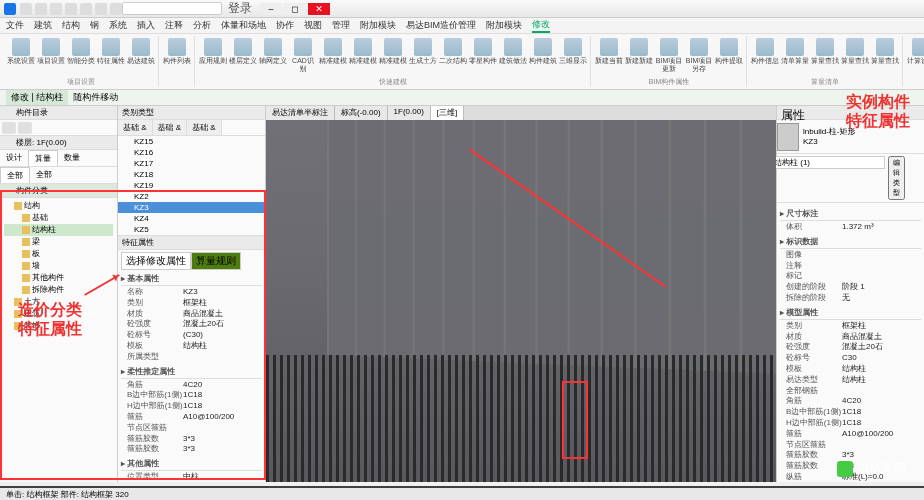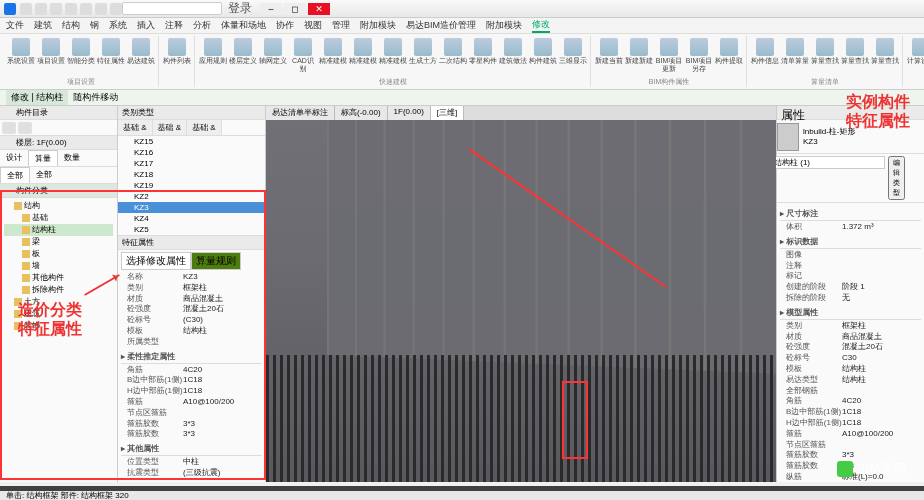--- a/index.html
+++ b/index.html
@@ -82,21 +82,21 @@
 .rightpanel .typebar input { flex: 1; font-size: 8px; height: 13px; border: 1px solid #ccc; }
 .rightpanel .typebar button { font-size: 7px; padding: 0 3px; }
 
 .annot { position: absolute; color: #e33; font-size: 16px; font-weight: bold; text-align: center; z-index: 10; line-height: 1.2; }
 .annot.left { left: 18px; top: 300px; }
 .annot.right { right: 14px; top: 92px; }
 .arrow { position: absolute; z-index: 10; }
 .arrow.l { left: 82px; top: 284px; width: 40px; height: 2px; background: #e33; transform: rotate(-30deg); }
 .arrow.l::after { content: ""; position: absolute; right: -2px; top: -3px; border: 4px solid transparent; border-left-color: #e33; }
 
-.statusbar { position: absolute; bottom: 0; left: 0; right: 0; height: 14px; background: #e8e8e8; border-top: 5px solid #404040; font-size: 8px; padding: 1px 6px; display: flex; align-items: center; }
+.statusbar { position: absolute; bottom: 0; left: 0; right: 0; height: 14px; background: #e8e8e8; border-top: 2px solid #404040; font-size: 8px; padding: 1px 6px; display: flex; align-items: center; }
 
 .watermark { position: absolute; right: 18px; bottom: 22px; font-size: 13px; color: rgba(255,255,255,.85); z-index: 8; display: flex; align-items: center; gap: 4px; }
 .watermark .wico { width: 16px; height: 16px; background: #4c4; border-radius: 3px; }
 </style>
 </head>
 <body>
 
 <div class="titlebar">
   <span class="logo"></span>
   <div class="qat">
@@ -346,20 +346,21 @@
         <div class="row">KZ4</div>
         <div class="row">KZ5</div>
       </div>
     <div class="listhdr">特征属性</div>
     <div class="proppanel">
       <div class="ptabs" id="ptabs">
           <span class="on">选择修改属性</span>
           <span>算量规则</span>
         </div>
       <div id="props">
+          <div class="sect">▸ 基本属性</div>
           <div class="prow">
             <div class="k">名称</div>
             <div class="v">KZ3</div>
           </div>
           <div class="prow">
             <div class="k">类别</div>
             <div class="v">框架柱</div>
           </div>
           <div class="prow">
             <div class="k">材质</div>

